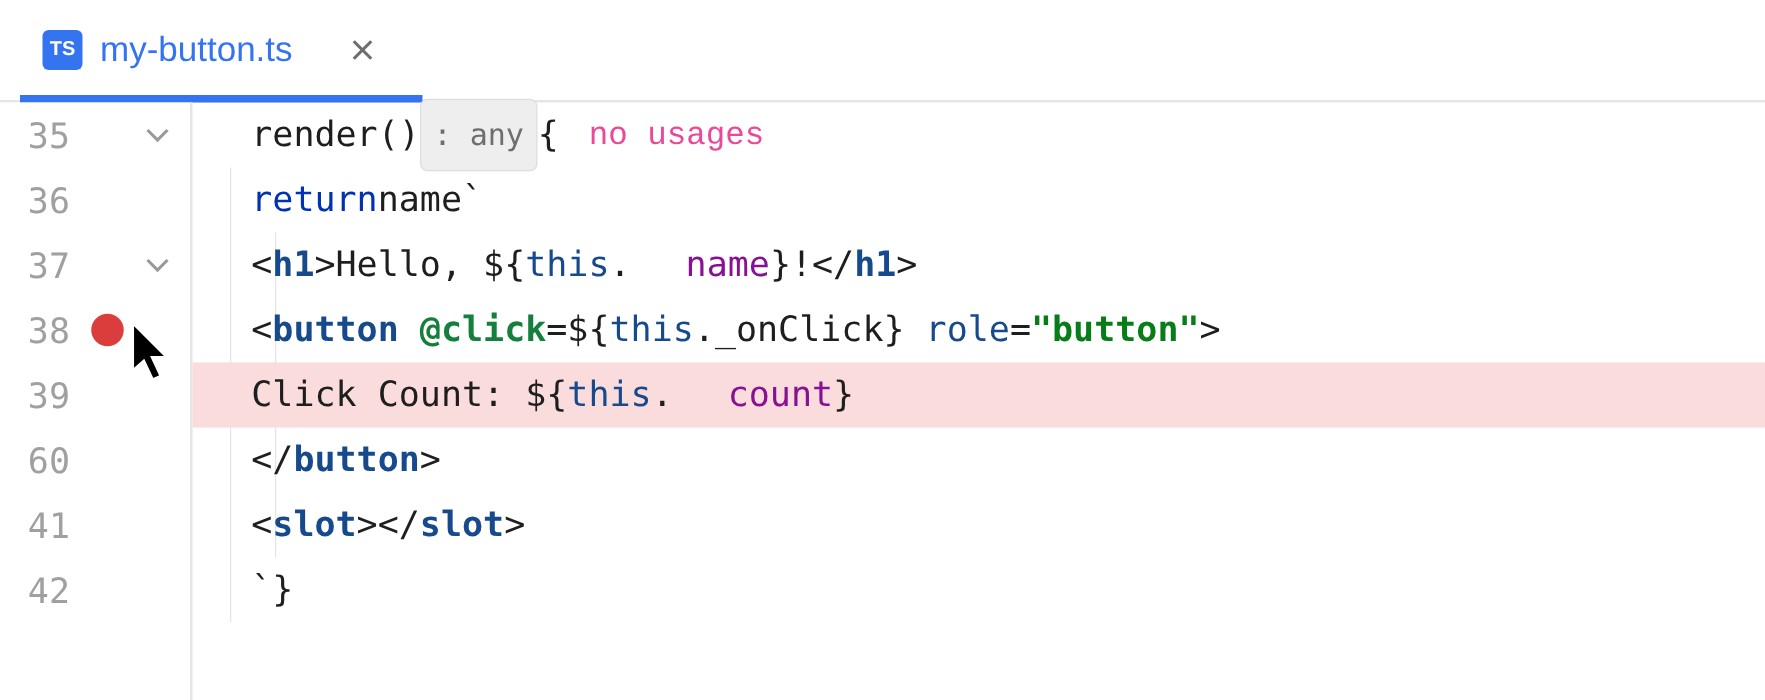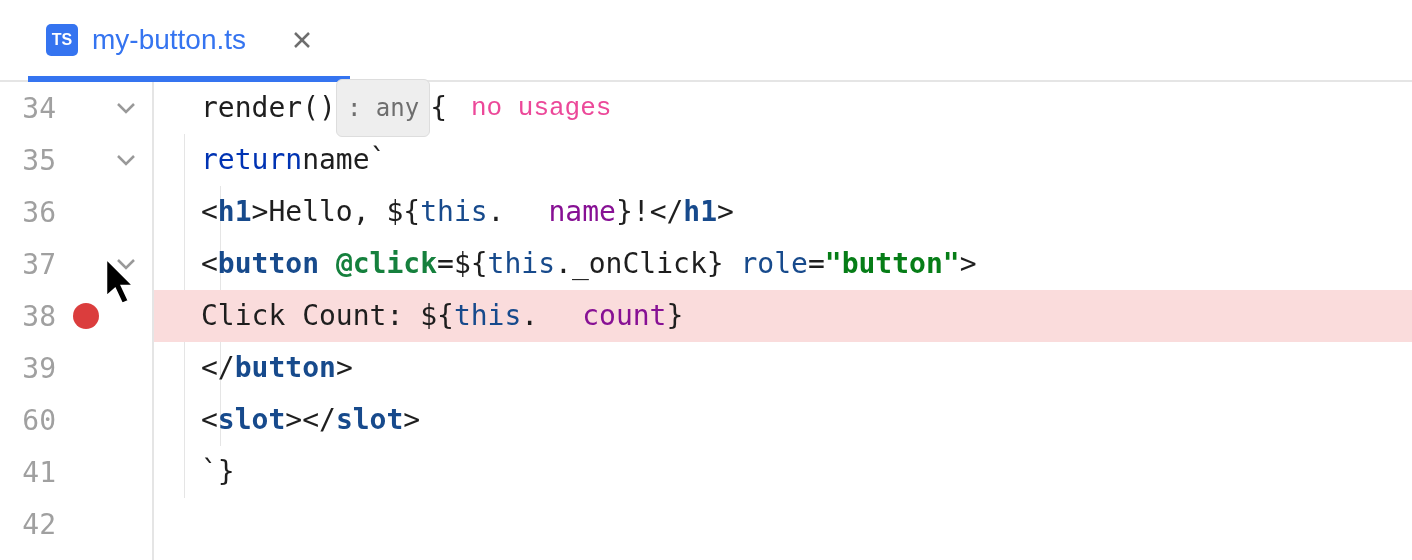--- a/index.html
+++ b/index.html
@@ -14,21 +14,21 @@
       height: 560px;
       overflow: hidden;
       position: relative;
     }
     .tab-bar {
       display: flex;
       align-items: center;
       height: 82px;
       background: #ffffff;
       border-bottom: 2px solid #e5e5e5;
-      padding-left: 26px;
+      padding-left: 14px;
       position: relative;
     }
     .tab {
       display: flex;
       align-items: center;
       gap: 14px;
       padding: 0 20px;
       height: 100%;
       position: relative;
     }
@@ -191,28 +191,20 @@
         <line x1="16" y1="2" x2="2" y2="16"></line>
       </svg>
     </div>
     <div class="tab-active-indicator"></div>
   </div>
 </div>
 
 <div class="editor-area">
   <div class="gutter">
     <div class="gutter-row">
-      <span class="line-number">34</span>
-      <span class="fold-icon">
-        <svg width="20" height="14" viewBox="0 0 20 14">
-            <polyline points="2,3 10,11 18,3"></polyline>
-          </svg>
-      </span>
-    </div>
-    <div class="gutter-row">
       <span class="line-number">35</span>
       <span class="fold-icon">
         <svg width="20" height="14" viewBox="0 0 20 14">
             <polyline points="2,3 10,11 18,3"></polyline>
           </svg>
       </span>
     </div>
     <div class="gutter-row">
       <span class="line-number">36</span>
     </div>

